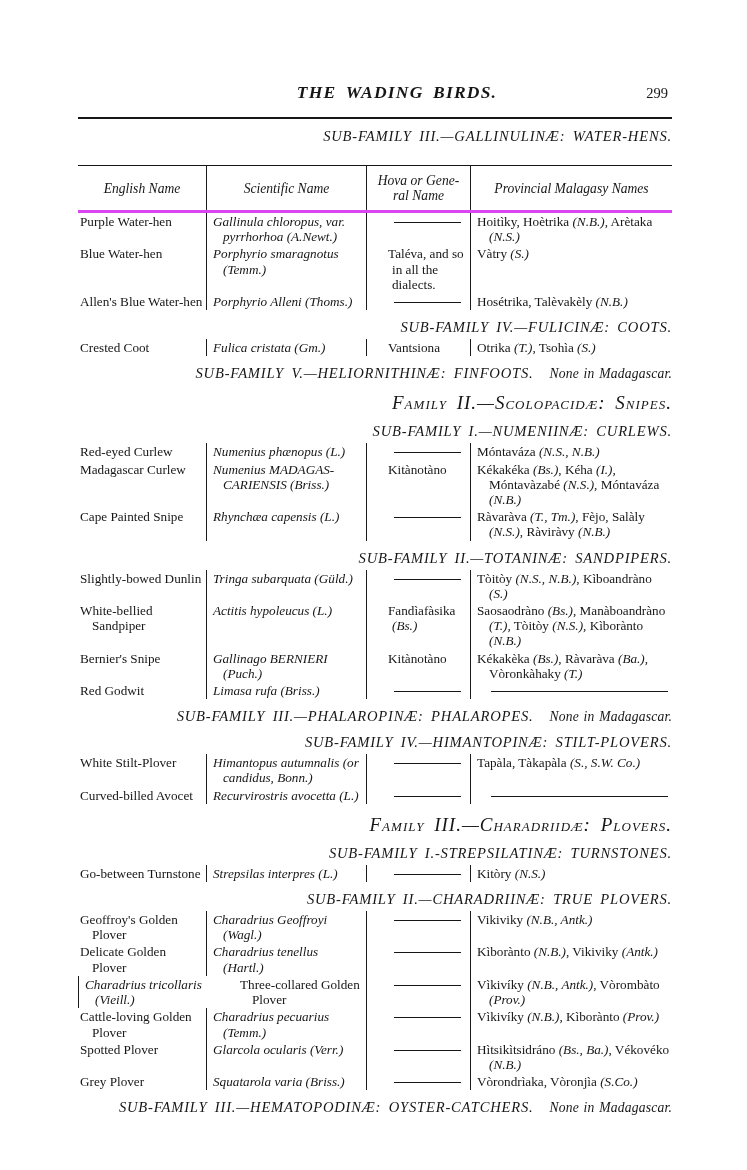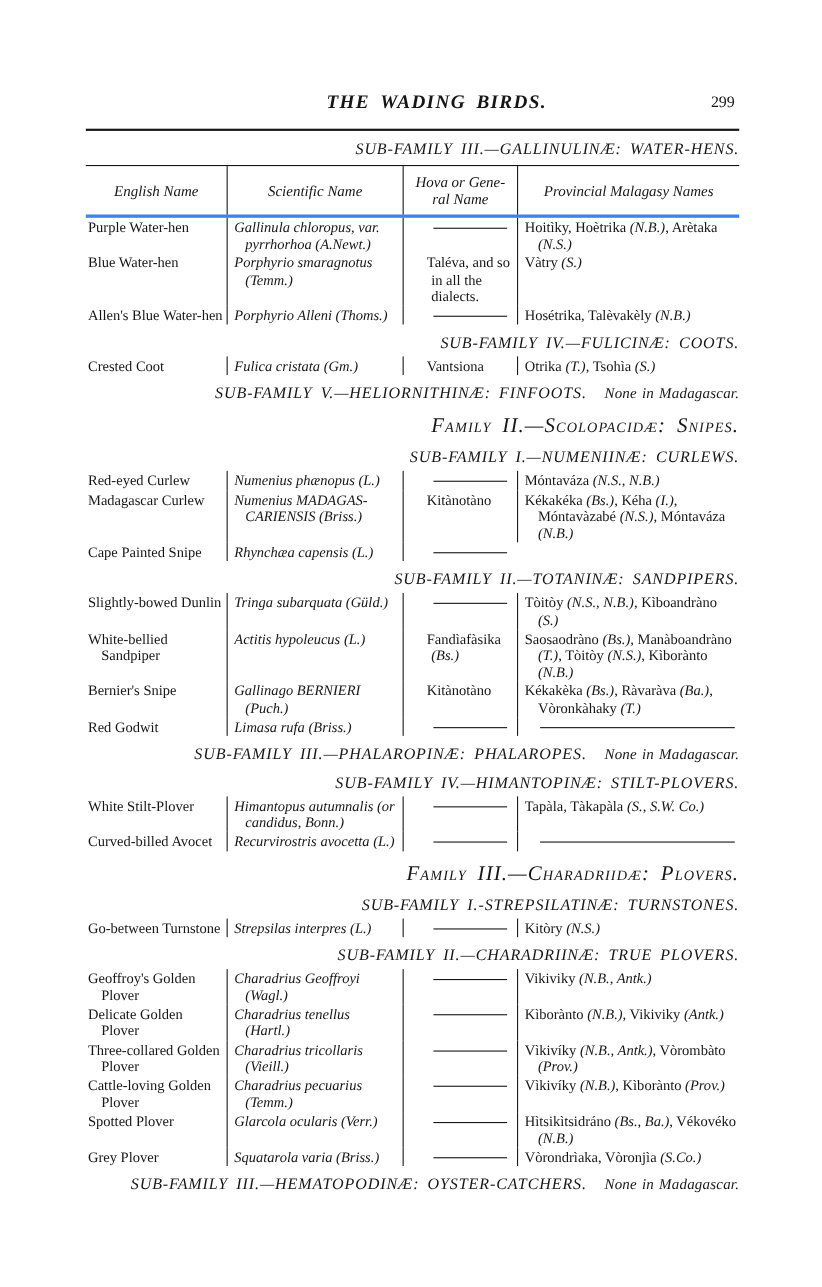--- a/index.html
+++ b/index.html
@@ -17,22 +17,22 @@
     font-style:italic; font-size:14.6px; letter-spacing:0.8px; word-spacing:3px;
     margin:9px 0 3px;
   }
   .section-heading.family {
     font-style:italic; font-variant:small-caps; font-size:19px;
     letter-spacing:1px; word-spacing:4px; margin:10px 0 3px;
   }
   .none-note { font-style:italic; font-variant:normal; letter-spacing:0.2px;
     font-size:13.6px; margin-left:16px; word-spacing:1px; }
 
-  .thead { display:flex; border-top:1.5px solid #161616; border-bottom:3px solid #3b82f6;
-    margin-top:5px; }
+  .thead { display:flex; border-top:1.5px solid #161616; border-bottom:3px solid #d946ef;
+    margin-top:20px; }
   .thead .cell { font-style:italic; font-size:13.6px; line-height:15px;
     display:flex; align-items:center; justify-content:center; text-align:center;
     padding:7px 3px; white-space:pre-line; min-height:44px; }
 
   .rows { }
   .row { display:flex; }
   .cell { font-size:13.2px; line-height:15.2px; }
   .c1 { width:128px; padding:0 3px 0 2px; }
   .c2 { width:160px; }
   .c3 { width:104px; }
@@ -125,20 +125,21 @@
             <div class="cell c2 sci">Numenius MADAGAS-CARIENSIS (Briss.)</div>
             <div class="cell c3">Kitànotàno</div>
             <div class="cell c4">Kékakéka <i>(Bs.)</i>, Kéha <i>(I.)</i>, Móntavàzabé <i>(N.S.)</i>, Móntaváza <i>(N.B.)</i></div>
           </div>
           <div class="row">
             <div class="cell c1">Cape Painted Snipe</div>
             <div class="cell c2 sci">Rhynchæa capensis (L.)</div>
             <div class="cell c3">
               <span class="dashline"></span>
             </div>
+            <div class="cell c4">Ràvaràva <i>(T., Tm.)</i>, Fèjo, Salàly <i>(N.S.)</i>, Ràviràvy <i>(N.B.)</i></div>
           </div>
         </div>
       </div>
       <div class="section">
         <div class="section-heading subfamily">SUB-FAMILY II.—TOTANINÆ: SANDPIPERS.</div>
         <div class="rows">
           <div class="row">
             <div class="cell c1">Slightly-bowed Dunlin</div>
             <div class="cell c2 sci">Tringa subarquata (Güld.)</div>
             <div class="cell c3">
@@ -225,22 +226,22 @@
           </div>
           <div class="row">
             <div class="cell c1">Delicate Golden Plover</div>
             <div class="cell c2 sci">Charadrius tenellus (Hartl.)</div>
             <div class="cell c3">
               <span class="dashline"></span>
             </div>
             <div class="cell c4">Kìborànto <i>(N.B.)</i>, Vikiviky <i>(Antk.)</i></div>
           </div>
           <div class="row">
+            <div class="cell c2 sci">Charadrius tricollaris (Vieill.)</div>
             <div class="cell c1">Three-collared Golden Plover</div>
-            <div class="cell c2 sci">Charadrius tricollaris (Vieill.)</div>
             <div class="cell c3">
               <span class="dashline"></span>
             </div>
             <div class="cell c4">Vìkivíky <i>(N.B., Antk.)</i>, Vòrombàto <i>(Prov.)</i></div>
           </div>
           <div class="row">
             <div class="cell c1">Cattle-loving Golden Plover</div>
             <div class="cell c2 sci">Charadrius pecuarius (Temm.)</div>
             <div class="cell c3">
               <span class="dashline"></span>

